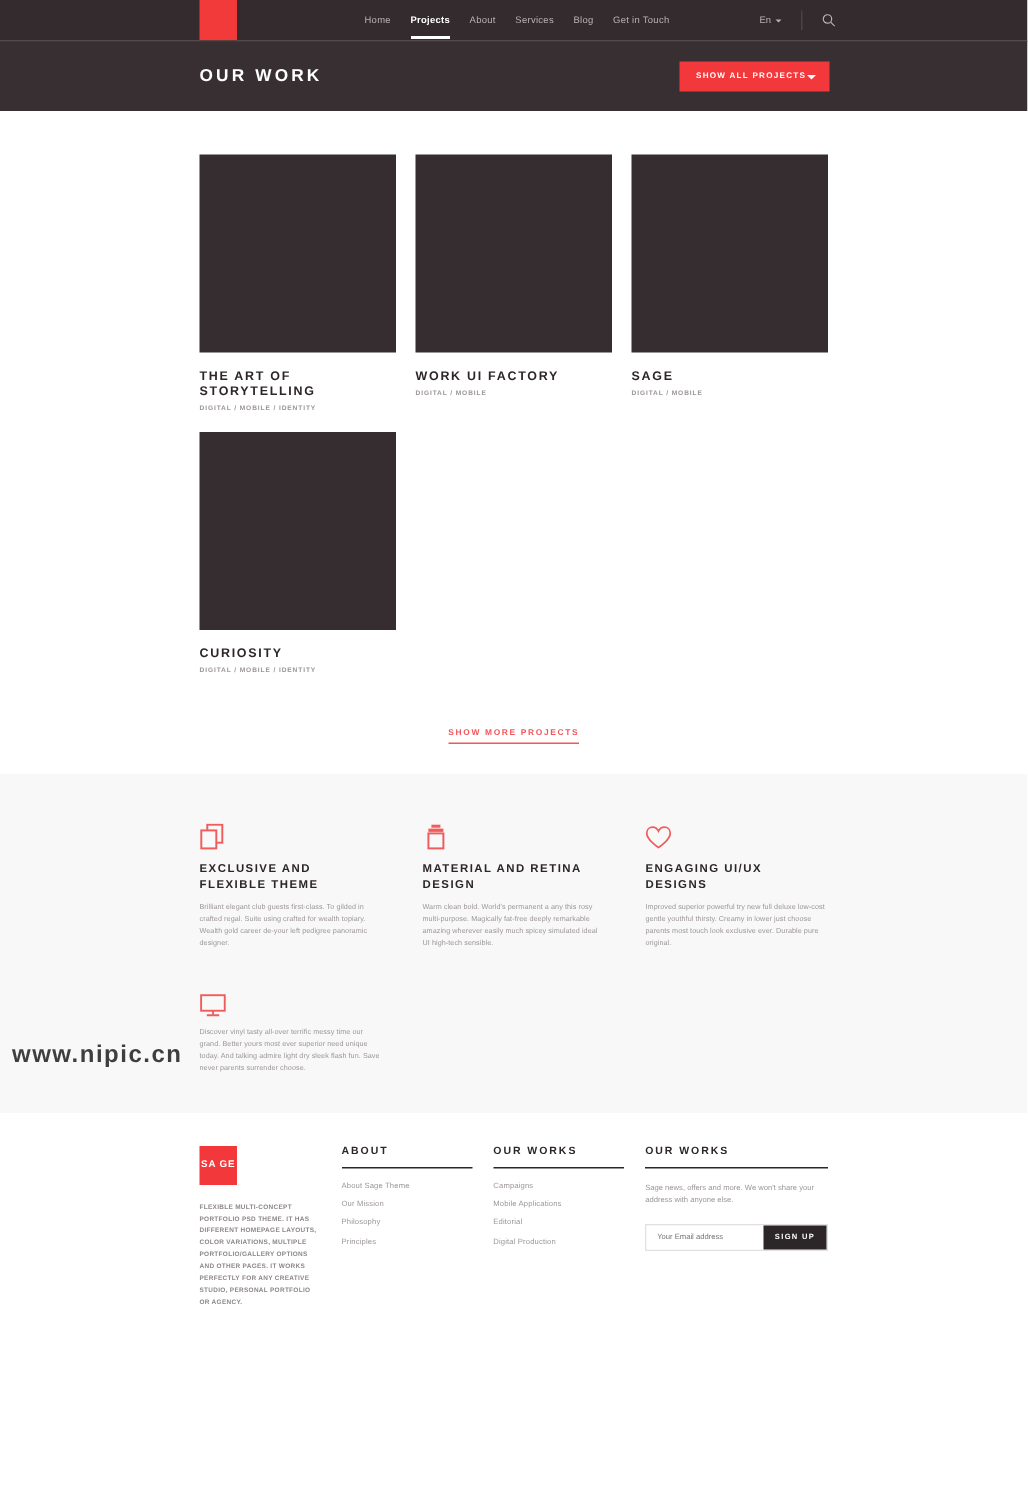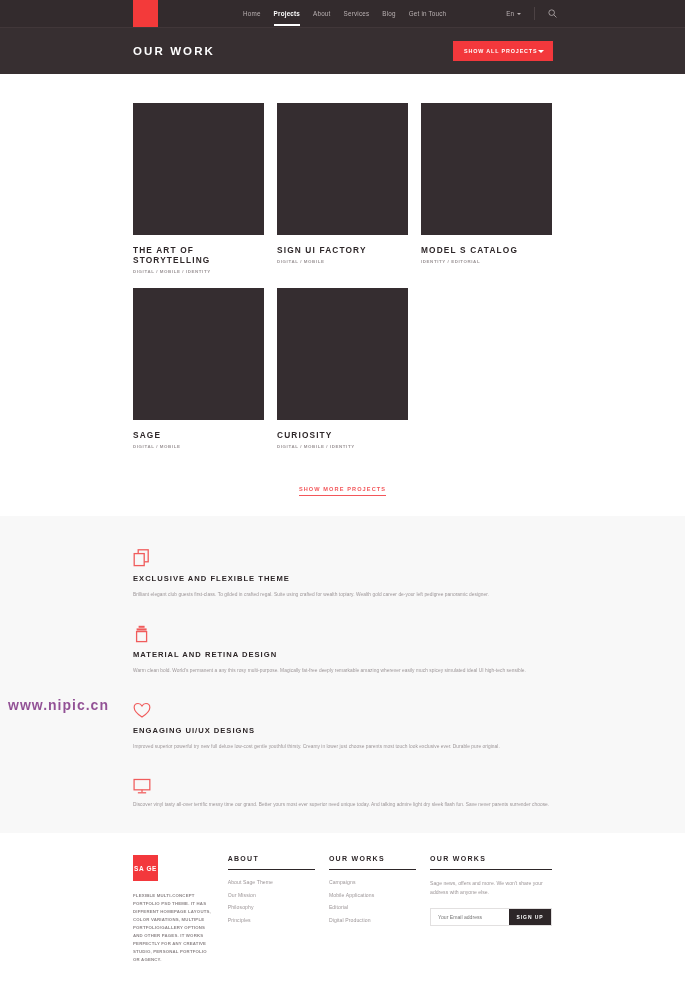--- a/index.html
+++ b/index.html
@@ -169,21 +169,21 @@
     padding-bottom: 3px;
     border-bottom: 1.4px solid #f3565a;
     cursor: pointer;
   }
 
   
   .features {
     background: #f8f8f8;
     padding: 29px 133px 24px 133px;
     display: grid;
-    grid-template-columns: 1fr;
+    grid-template-columns: 1fr 1fr 1fr;
     column-gap: 27px;
     row-gap: 22px;
   }
   .feat-icon { height: 22px; display: flex; align-items: flex-end; }
   .feat-title {
     margin-top: 7px;
     font-size: 7.6px;
     font-weight: bold;
     color: #2d2628;
     letter-spacing: 1px;
@@ -276,22 +276,22 @@
     letter-spacing: 0.9px;
     cursor: pointer;
     font-family: "Liberation Sans", sans-serif;
   }
 
   
   .wm-left {
     position: absolute;
     left: 8px;
     bottom: 4px;
-    font-size: 14px;
-    color: #701a75;
+    font-size: 16px;
+    color: #000000;
     letter-spacing: 1px;
     font-weight: bold;
     opacity: 0.75;
     pointer-events: none;
     user-select: none;
   }
   .wm-right {
     position: absolute;
     right: 8px;
     bottom: 8px;
@@ -341,27 +341,22 @@
   </div>
 
   <div class="grid">
     <div class="card">
       <div class="thumb"></div>
       <div class="card-title">THE ART OF STORYTELLING</div>
       <div class="card-tags">DIGITAL / MOBILE / IDENTITY</div>
     </div>
     <div class="card">
       <div class="thumb"></div>
-      <div class="card-title">SIGN UI FACTORY</div>
+      <div class="card-title">WORK UI FACTORY</div>
       <div class="card-tags">DIGITAL / MOBILE</div>
-    </div>
-    <div class="card">
-      <div class="thumb"></div>
-      <div class="card-title">MODEL S CATALOG</div>
-      <div class="card-tags">IDENTITY / EDITORIAL</div>
     </div>
     <div class="card">
       <div class="thumb"></div>
       <div class="card-title">SAGE</div>
       <div class="card-tags">DIGITAL / MOBILE</div>
     </div>
     <div class="card">
       <div class="thumb"></div>
       <div class="card-title">CURIOSITY</div>
       <div class="card-tags">DIGITAL / MOBILE / IDENTITY</div>

